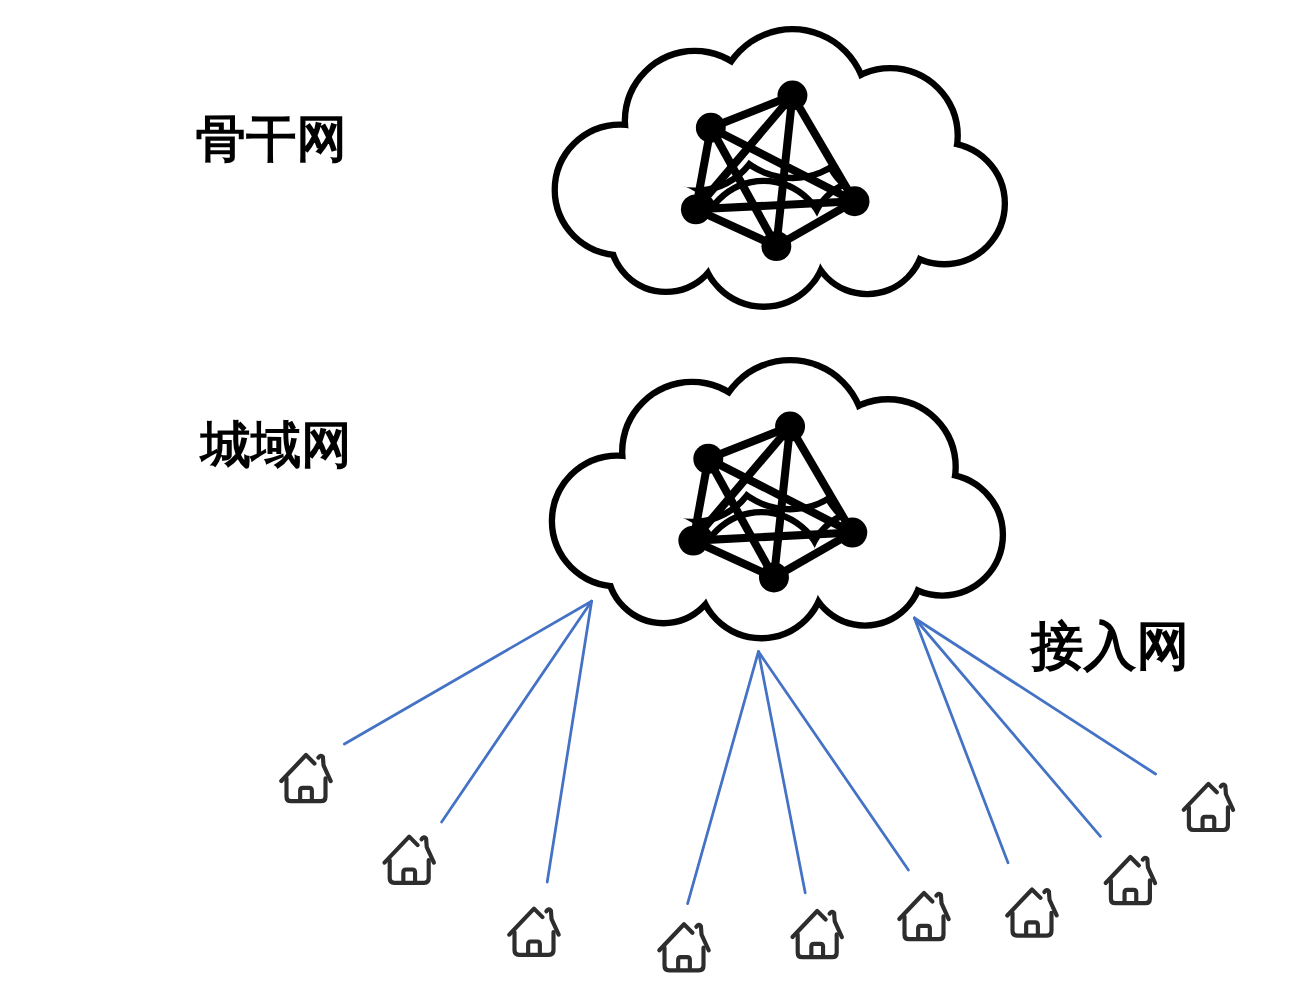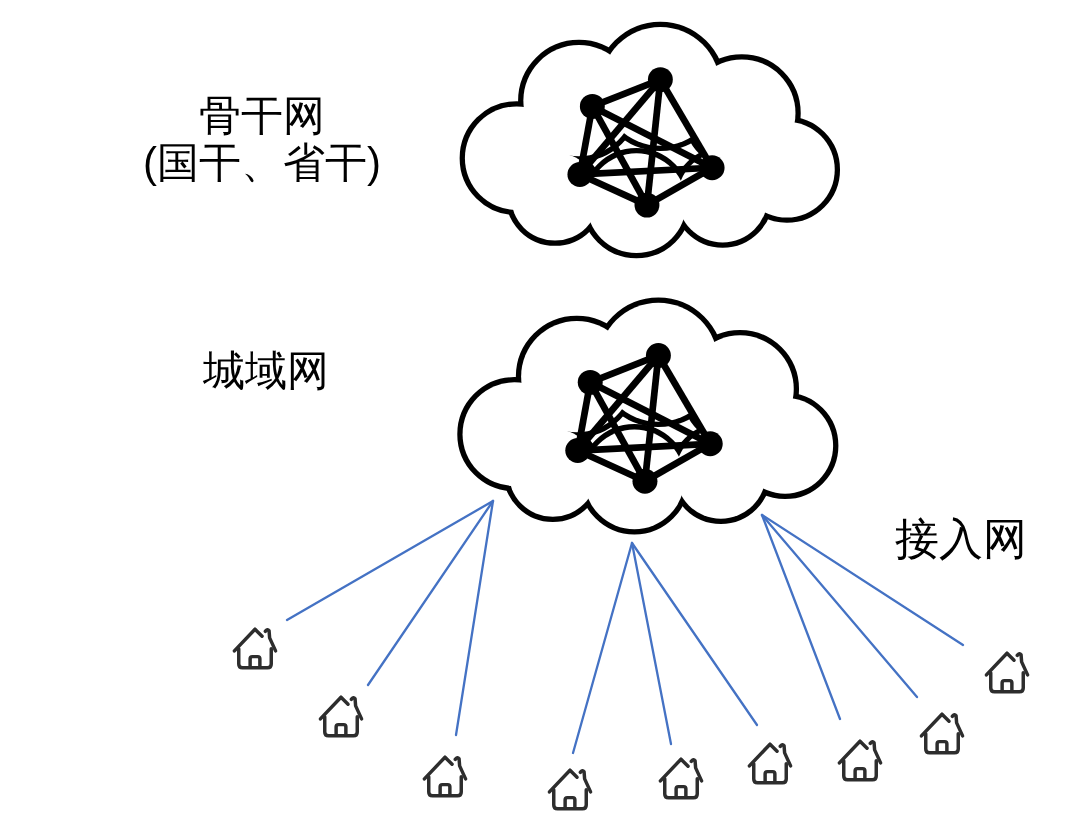--- a/index.html
+++ b/index.html
@@ -16,27 +16,26 @@
     overflow: hidden;
   }
   .scene {
     position: absolute;
     left: 0;
     top: 0;
   }
   .diagram-label {
     position: absolute;
     color: #000000;
-    font-weight: 400;
+    font-weight: 700;
     font-size: 42px;
     line-height: 1.13;
     text-align: center;
     white-space: nowrap;
     letter-spacing: 0px;
-    margin-left: 36px;
   }
   .label-backbone { left: 0px; top: 92px;  width: 452px; }
   .label-metro    { left: 0px; top: 347px; width: 460px; }
   .label-access   {
     left: 859px; top: 514px;
     width: 180px;
     font-size: 44px;
     color: #000000;
     text-align: left;
   }
@@ -133,21 +132,20 @@
       <use href="#house" x="655" y="750" width="52" height="52"></use>
       <use href="#house" x="744" y="735" width="52" height="52"></use>
       <use href="#house" x="834" y="732" width="52" height="52"></use>
       <use href="#house" x="916" y="705" width="52" height="52"></use>
       <use href="#house" x="981" y="644" width="52" height="52"></use>
     </g>
   </svg>
 
   <div class="diagram-label label-backbone">
     <div>骨干网</div>
-    <div>(国干、省干)</div>
   </div>
 
   <div class="diagram-label label-metro">
     <div>城域网</div>
   </div>
 
   <div class="diagram-label label-access">接入网</div>
 
 </div>
 

